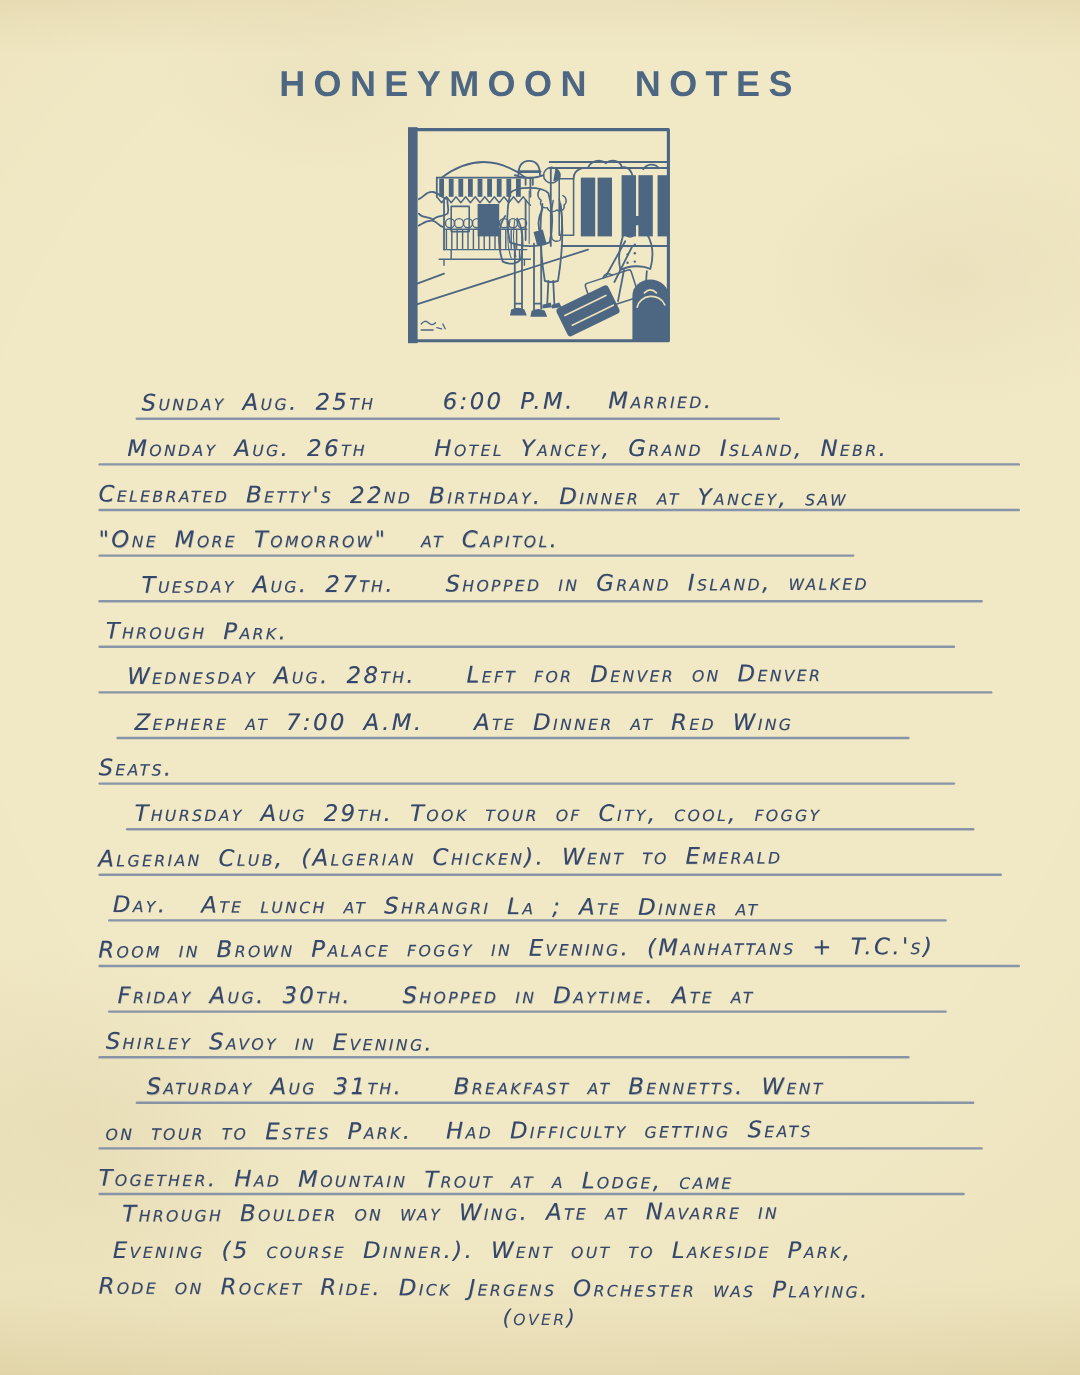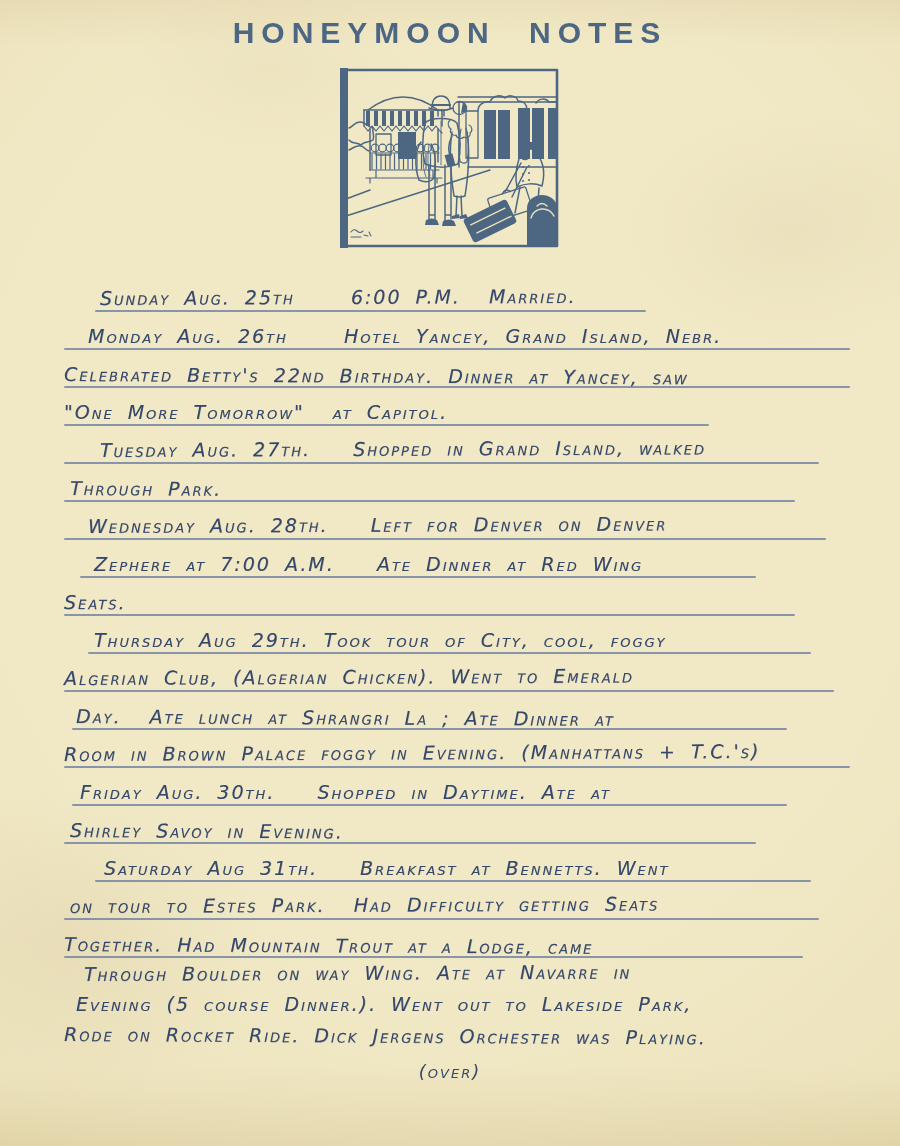--- a/index.html
+++ b/index.html
@@ -12,46 +12,46 @@
     background-color:#ebe1b9;
     background-image:
       radial-gradient(130% 110% at 50% 42%, rgba(255,250,228,0.30) 38%, rgba(0,0,0,0) 72%),
       radial-gradient(150% 125% at 50% 50%, rgba(0,0,0,0) 60%, rgba(133,103,44,0.20) 100%),
       radial-gradient(240px 170px at 88% 20%, rgba(146,117,58,0.10), rgba(0,0,0,0) 70%),
       radial-gradient(280px 220px at 8% 82%, rgba(146,117,58,0.10), rgba(0,0,0,0) 70%),
       radial-gradient(200px 120px at 30% 6%, rgba(150,122,62,0.08), rgba(0,0,0,0) 70%),
       linear-gradient(to bottom, rgba(171,140,73,0.14), rgba(0,0,0,0) 4%, rgba(0,0,0,0) 93%, rgba(171,140,73,0.18));
   }
   .title {
-    text-align:center; margin:16px;
+    text-align:center; padding-top:54px; margin:0;
     color:#4d6783;
     font-family:"Liberation Sans", sans-serif;
     font-size:30px; font-weight:600;
     letter-spacing:7px; word-spacing:18px;
   }
   .illus { display:block; margin:16px auto 0; }
   .notes {
     position:relative; margin:28px 50px 0 64px;
     color:#35486b; font-style:italic; font-variant:small-caps;
     font-size:19px; letter-spacing:2px; word-spacing:6px;
   }
-  .line { position:relative; height:38px; }
+  .line { position:relative; height:38px;margin-left:18px; }
   .line.tight { height:30px; }
   .line .txt {
     position:absolute; bottom:7px; white-space:pre;
     text-shadow: 0.4px 0.3px 0.5px rgba(45,62,96,0.35);
   }
   .line:nth-child(odd) .txt  { transform:rotate(-0.25deg); transform-origin:left bottom; }
   .line:nth-child(3n) .txt   { transform:rotate(0.3deg);  transform-origin:left bottom; }
   .line .rule {
     position:absolute; bottom:4px; height:1.8px; border-radius:2px;
     background:rgba(118,134,162,0.85);
   }
   .footer {
-    margin-top:12px; text-align:center;
+    margin-top:1px; text-align:center;
     color:#35486b; font-style:italic; font-variant:small-caps;
     font-size:18px; letter-spacing:2px; line-height:16px;
   }
 </style>
 </head>
 <body>
 
 <div class="page">
 
   <h1 class="title">HONEYMOON NOTES</h1>

